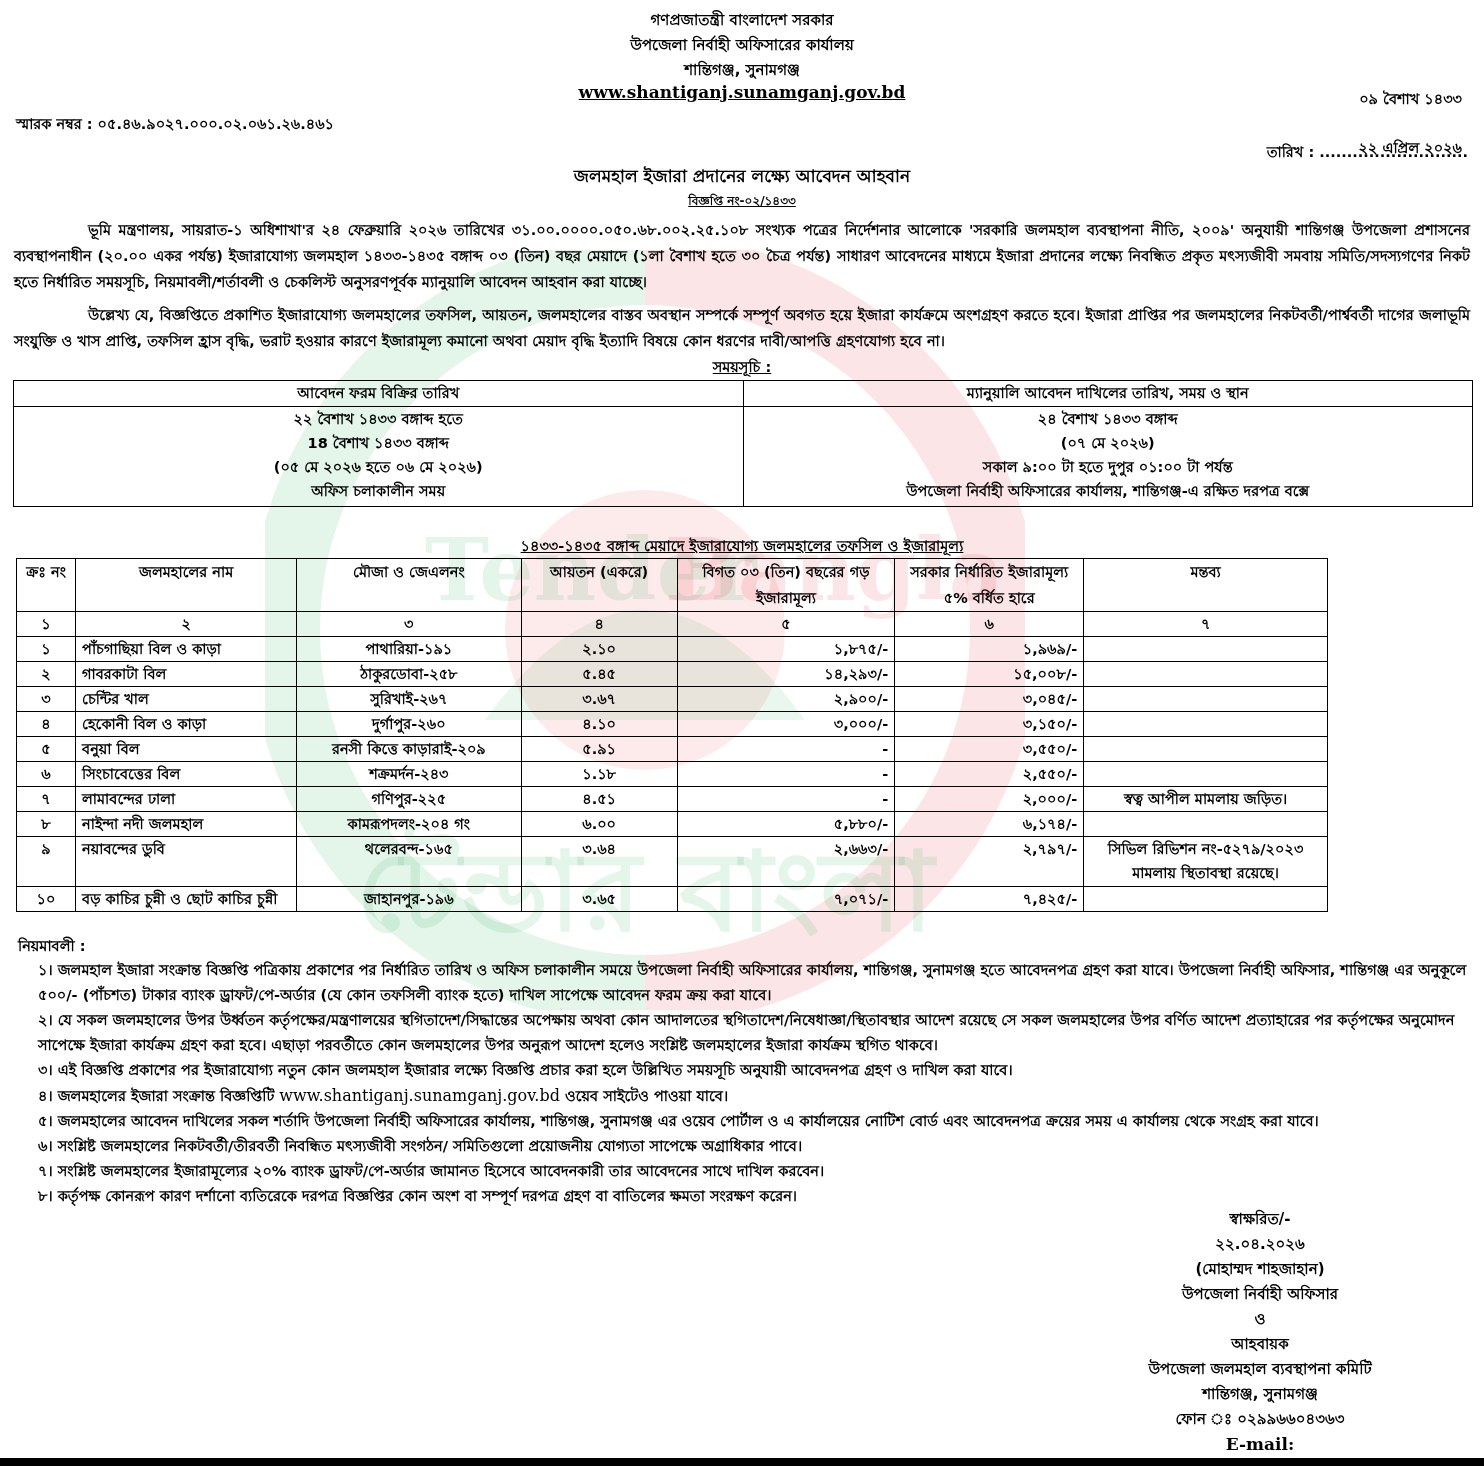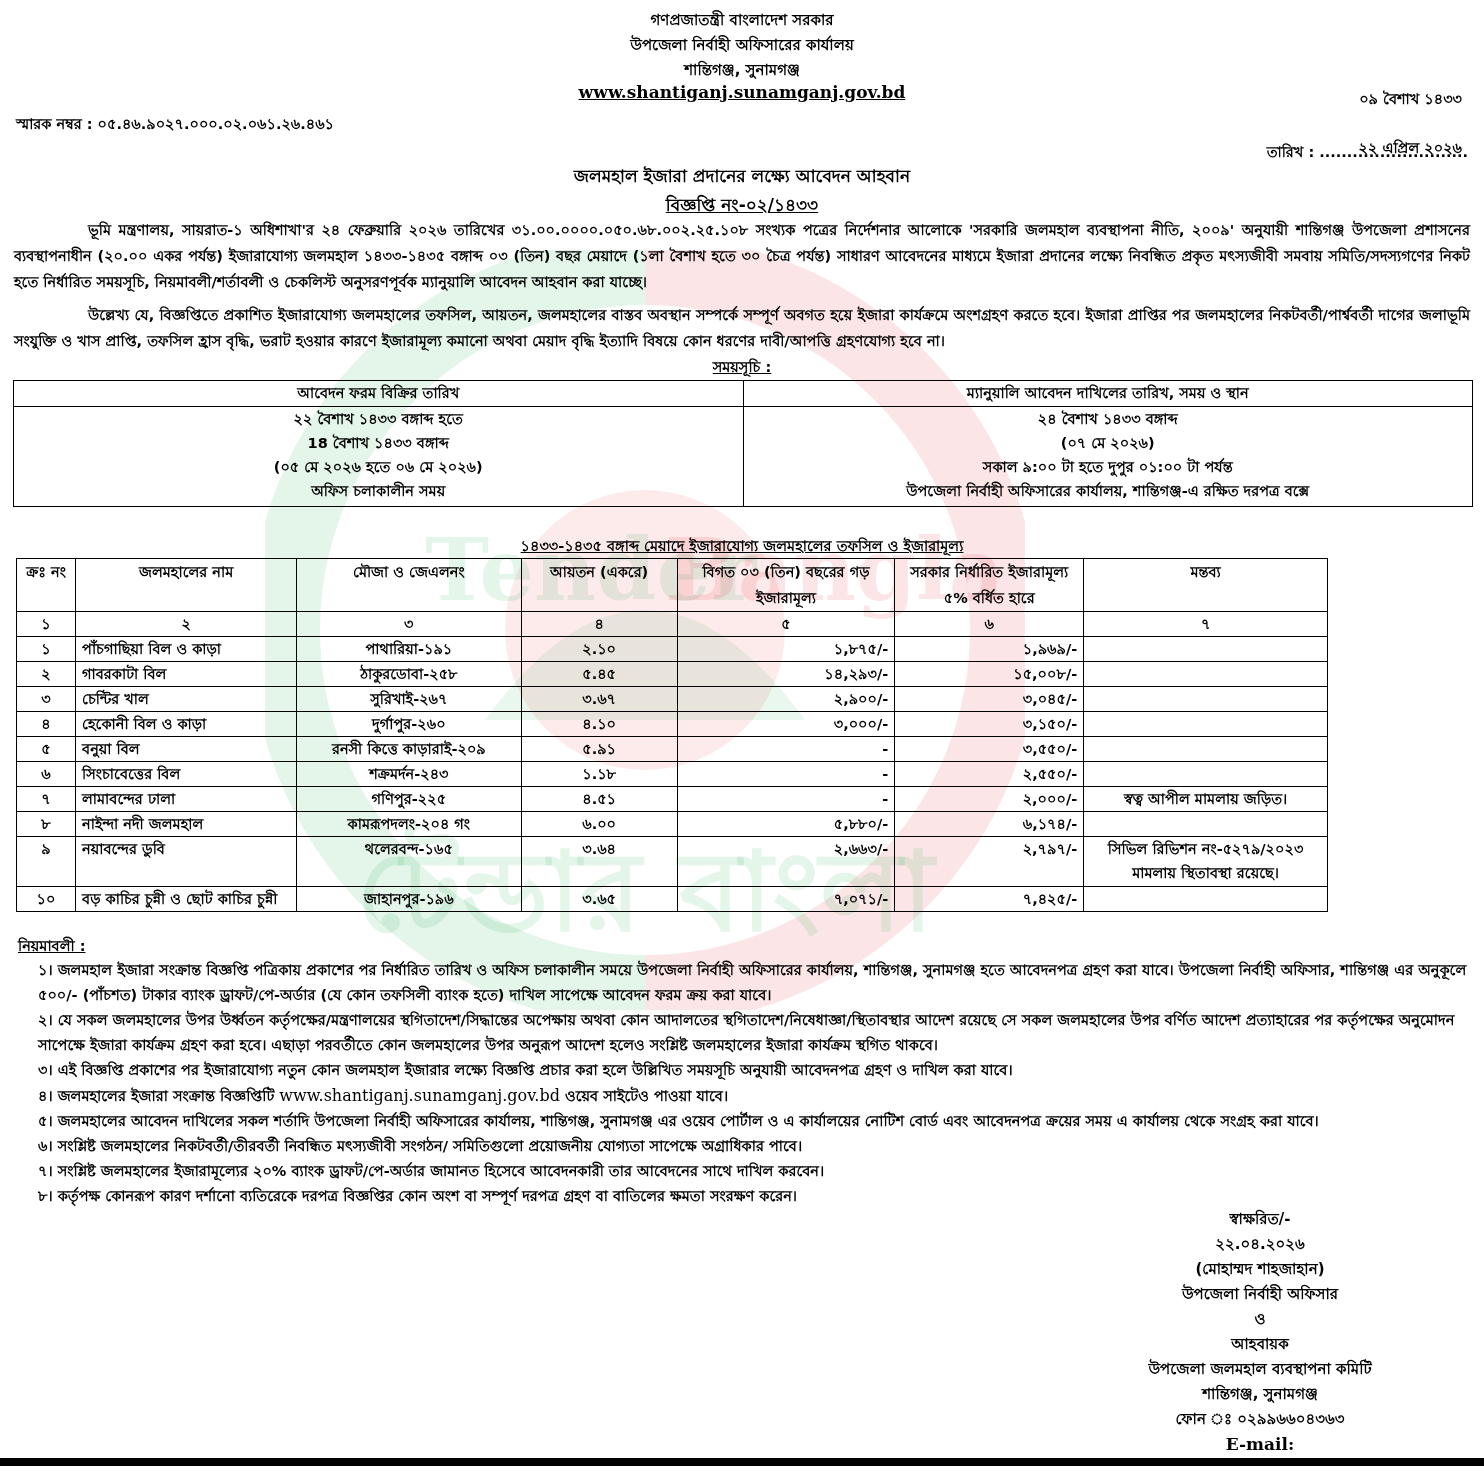--- a/index.html
+++ b/index.html
@@ -49,21 +49,21 @@
   <div class="hdr-line" style="top:33px;">উপজেলা নির্বাহী অফিসারের কার্যালয়</div>
   <div class="hdr-line" style="top:58px;">শান্তিগঞ্জ, সুনামগঞ্জ</div>
   <div class="hdr-line" style="top:82px;"><span class="url">www.shantiganj.sunamganj.gov.bd</span></div>
 
   <div class="abs b" style="left:16px; top:113px; font-size:14.5px;">স্মারক নম্বর : ০৫.৪৬.৯০২৭.০০০.০২.০৬১.২৬.৪৬১</div>
   <div class="abs b" style="right:22px; top:88px; font-size:14.5px; text-align:right;">০৯ বৈশাখ ১৪৩৩</div>
   <div class="abs b" style="right:16px; top:113px; font-size:14.5px; text-align:right;margin-top:28px;">তারিখ : ...........................</div>
   <div class="abs b" style="right:22px; top:137px; font-size:14.5px; text-align:right;">২২ এপ্রিল ২০২৬</div>
 
   <div class="hdr-line" style="top:163px; font-size:17px;">জলমহাল ইজারা প্রদানের লক্ষ্যে আবেদন আহবান</div>
-  <div class="hdr-line" style="top:192px; font-size:17px;"><span style="text-decoration:underline;">বিজ্ঞপ্তি নং-০২/১৪৩৩</span></div>
+  <div class="hdr-line" style="top:192px; font-size:12px;"><span style="text-decoration:underline;">বিজ্ঞপ্তি নং-০২/১৪৩৩</span></div>
 
   <div class="para" style="top:217px;"><span class="indent"></span><span>ভূমি মন্ত্রণালয়, সায়রাত-১ অধিশাখা'র ২৪ ফেব্রুয়ারি ২০২৬ তারিখের ৩১.০০.০০০০.০৫০.৬৮.০০২.২৫.১০৮ সংখ্যক পত্রের নির্দেশনার আলোকে 'সরকারি জলমহাল ব্যবস্থাপনা নীতি, ২০০৯' অনুযায়ী শান্তিগঞ্জ উপজেলা প্রশাসনের ব্যবস্থাপনাধীন (২০.০০ একর পর্যন্ত) ইজারাযোগ্য জলমহাল ১৪৩৩-১৪৩৫ বঙ্গাব্দ ০৩ (তিন) বছর মেয়াদে (১লা বৈশাখ হতে ৩০ চৈত্র পর্যন্ত) সাধারণ আবেদনের মাধ্যমে ইজারা প্রদানের লক্ষ্যে নিবন্ধিত প্রকৃত মৎস্যজীবী সমবায় সমিতি/সদস্যগণের নিকট হতে নির্ধারিত সময়সূচি, নিয়মাবলী/শর্তাবলী ও চেকলিস্ট অনুসরণপূর্বক ম্যানুয়ালি আবেদন আহবান করা যাচ্ছে।</span></div>
   <div class="para" style="top:302px;"><span class="indent"></span><span>উল্লেখ্য যে, বিজ্ঞপ্তিতে প্রকাশিত ইজারাযোগ্য জলমহালের তফসিল, আয়তন, জলমহালের বাস্তব অবস্থান সম্পর্কে সম্পূর্ণ অবগত হয়ে ইজারা কার্যক্রমে অংশগ্রহণ করতে হবে। ইজারা প্রাপ্তির পর জলমহালের নিকটবর্তী/পার্শ্ববর্তী দাগের জলাভূমি সংযুক্তি ও খাস প্রাপ্তি, তফসিল হ্রাস বৃদ্ধি, ভরাট হওয়ার কারণে ইজারামূল্য কমানো অথবা মেয়াদ বৃদ্ধি ইত্যাদি বিষয়ে কোন ধরণের দাবী/আপত্তি গ্রহণযোগ্য হবে না।</span></div>
 
   <div class="hdr-line" style="top:356px; font-size:14.5px;"><span style="text-decoration:underline;">সময়সূচি :</span></div>
   <table class="sched" style="left:13px; top:380px; width:1460px;">
     <tbody>
         <tr style="height:26px;">
       <td style="width:50%; vertical-align:middle;">আবেদন ফরম বিক্রির তারিখ</td>
       <td style="width:50%; vertical-align:middle;">ম্যানুয়ালি আবেদন দাখিলের তারিখ, সময় ও স্থান</td>
@@ -203,21 +203,21 @@
           <td class="l" style="vertical-align: top;">বড় কাচির চুন্নী ও ছোট কাচির চুন্নী</td>
           <td class="c" style="vertical-align: top;">জাহানপুর-১৯৬</td>
           <td class="c" style="vertical-align: top;">৩.৬৫</td>
           <td class="r" style="vertical-align: top;">৭,০৭১/-</td>
           <td class="r" style="vertical-align: top;">৭,৪২৫/-</td>
           <td class="c" style="vertical-align: top;"></td>
         </tr>
       </tbody>
   </table>
 
-  <div class="abs b" style="left:18px; top:935px; font-size:14.5px; text-decoration:underline;">নিয়মাবলী :</div>
+  <div class="abs b" style="left:18px; top:935px; font-size:14.5px; ">নিয়মাবলী :</div>
   <div class="rules" style="top:958px;">
     <div class="item">১। জলমহাল ইজারা সংক্রান্ত বিজ্ঞপ্তি পত্রিকায় প্রকাশের পর নির্ধারিত তারিখ ও অফিস চলাকালীন সময়ে উপজেলা নির্বাহী অফিসারের কার্যালয়, শান্তিগঞ্জ, সুনামগঞ্জ হতে আবেদনপত্র গ্রহণ করা যাবে। উপজেলা নির্বাহী অফিসার, শান্তিগঞ্জ এর অনুকূলে ৫০০/- (পাঁচশত) টাকার ব্যাংক ড্রাফট/পে-অর্ডার (যে কোন তফসিলী ব্যাংক হতে) দাখিল সাপেক্ষে আবেদন ফরম ক্রয় করা যাবে।</div>
     <div class="item">২। যে সকল জলমহালের উপর উর্ধ্বতন কর্তৃপক্ষের/মন্ত্রণালয়ের স্থগিতাদেশ/সিদ্ধান্তের অপেক্ষায় অথবা কোন আদালতের স্থগিতাদেশ/নিষেধাজ্ঞা/স্থিতাবস্থার আদেশ রয়েছে সে সকল জলমহালের উপর বর্ণিত আদেশ প্রত্যাহারের পর কর্তৃপক্ষের অনুমোদন সাপেক্ষে ইজারা কার্যক্রম গ্রহণ করা হবে। এছাড়া পরবর্তীতে কোন জলমহালের উপর অনুরূপ আদেশ হলেও সংশ্লিষ্ট জলমহালের ইজারা কার্যক্রম স্থগিত থাকবে।</div>
     <div class="item">৩। এই বিজ্ঞপ্তি প্রকাশের পর ইজারাযোগ্য নতুন কোন জলমহাল ইজারার লক্ষ্যে বিজ্ঞপ্তি প্রচার করা হলে উল্লিখিত সময়সূচি অনুযায়ী আবেদনপত্র গ্রহণ ও দাখিল করা যাবে।</div>
     <div class="item">
       <span>৪। জলমহালের ইজারা সংক্রান্ত বিজ্ঞপ্তিটি</span>
       <span style="font-family:'DejaVu Serif',serif; font-weight:normal; font-size:16px;">www.shantiganj.sunamganj.gov.bd</span>
       <span>ওয়েব সাইটেও পাওয়া যাবে।</span>
     </div>
     <div class="item">৫। জলমহালের আবেদন দাখিলের সকল শর্তাদি উপজেলা নির্বাহী অফিসারের কার্যালয়, শান্তিগঞ্জ, সুনামগঞ্জ এর ওয়েব পোর্টাল ও এ কার্যালয়ের নোটিশ বোর্ড এবং আবেদনপত্র ক্রয়ের সময় এ কার্যালয় থেকে সংগ্রহ করা যাবে।</div>

